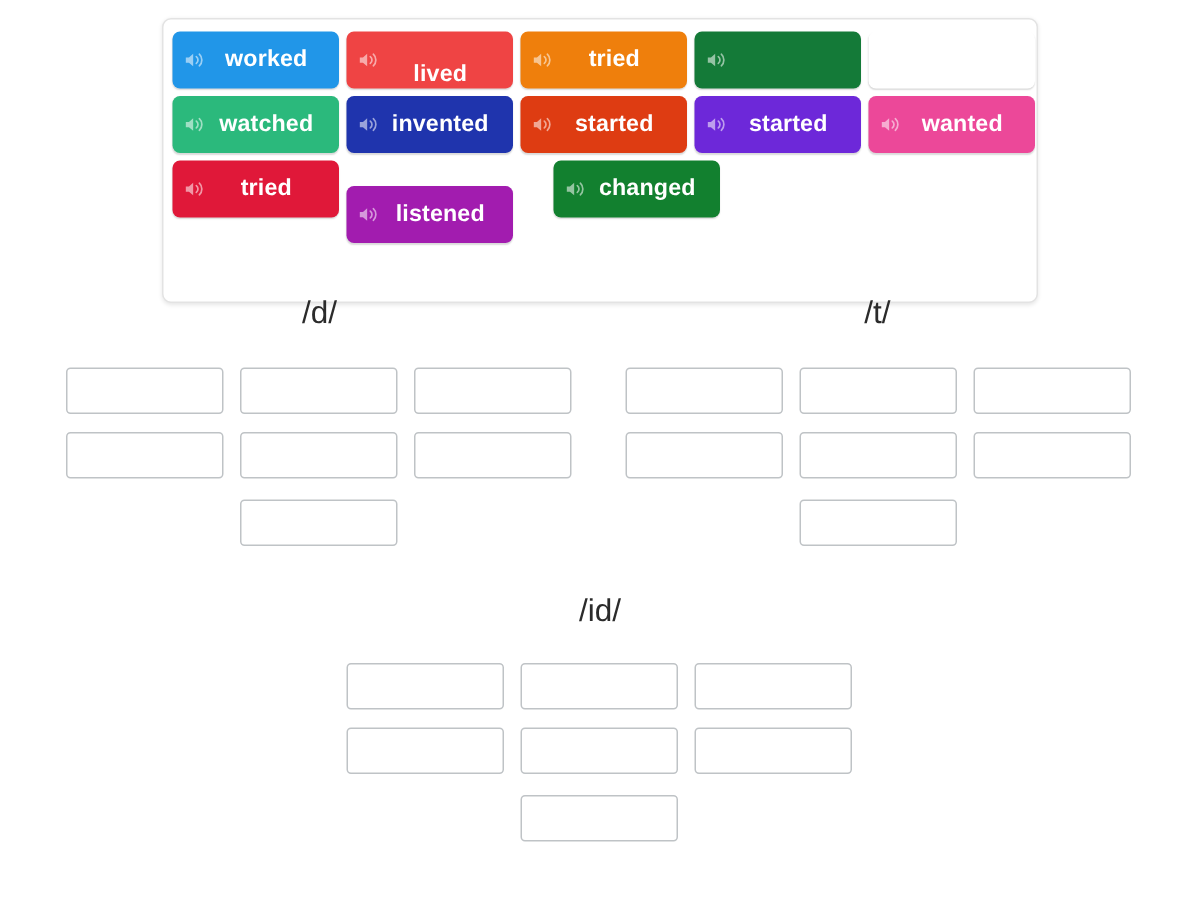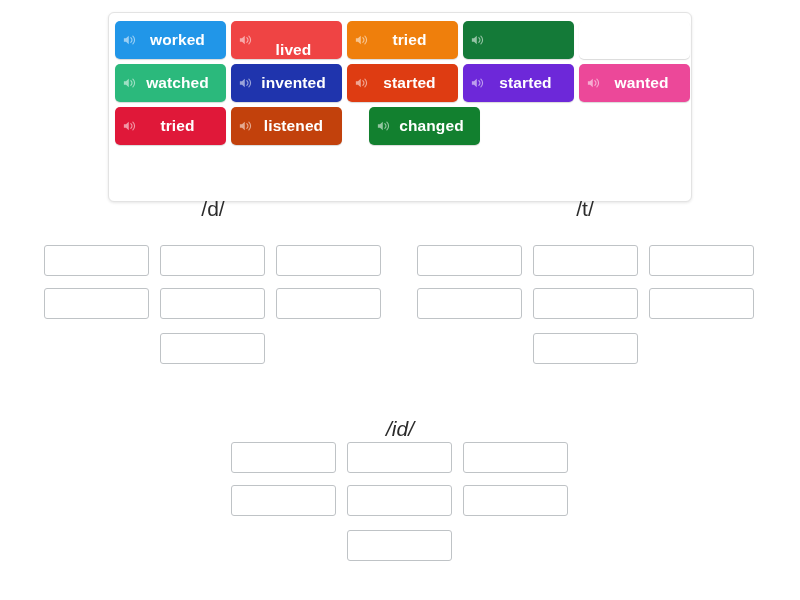--- a/index.html
+++ b/index.html
@@ -76,21 +76,21 @@
   .group-heading {
     position: absolute;
     font-size: 21px;
     color: #2b2b2b;
     font-weight: normal;
     text-align: center;
     white-space: nowrap;
   }
   #heading-d  { left: 113px; top: 197px; width: 200px; }
   #heading-t  { left: 485px; top: 197px; width: 200px; }
-  #heading-id { left: 300px; top: 417px; width: 200px; font-style: italic; }
+  #heading-id { left: 300px; top: 396px; width: 200px; }
 
   
   .drop-slot {
     position: absolute;
     box-sizing: border-box;
     width: 105px;
     height: 31px;
     border: 1px solid #bfc3c6;
     border-radius: 3px;
     background: #ffffff;
@@ -243,21 +243,21 @@
       <span class="speaker-icon">
         <svg viewBox="0 0 16 16" width="14" height="14" aria-hidden="true">
           <path d="M1 6h2.4L6.6 3.2v9.6L3.4 10H1z" fill="#ffffff"></path>
           <path d="M9 5.4a3.3 3.3 0 0 1 0 5.2" stroke="#ffffff" stroke-width="1.3" fill="none" stroke-linecap="round"></path>
           <path d="M11.3 3.6a6 6 0 0 1 0 8.8" stroke="#ffffff" stroke-width="1.3" fill="none" stroke-linecap="round"></path>
         </svg>
       </span>
       <span class="tile-label">tried</span>
     </div>
 
-    <div class="word-tile" style="background: #c2410c;">
+    <div class="word-tile" style="background: #a21caf; margin-top: 17px;">
       <span class="speaker-icon">
         <svg viewBox="0 0 16 16" width="14" height="14" aria-hidden="true">
           <path d="M1 6h2.4L6.6 3.2v9.6L3.4 10H1z" fill="#ffffff"></path>
           <path d="M9 5.4a3.3 3.3 0 0 1 0 5.2" stroke="#ffffff" stroke-width="1.3" fill="none" stroke-linecap="round"></path>
           <path d="M11.3 3.6a6 6 0 0 1 0 8.8" stroke="#ffffff" stroke-width="1.3" fill="none" stroke-linecap="round"></path>
         </svg>
       </span>
       <span class="tile-label">listened</span>
     </div>
 

